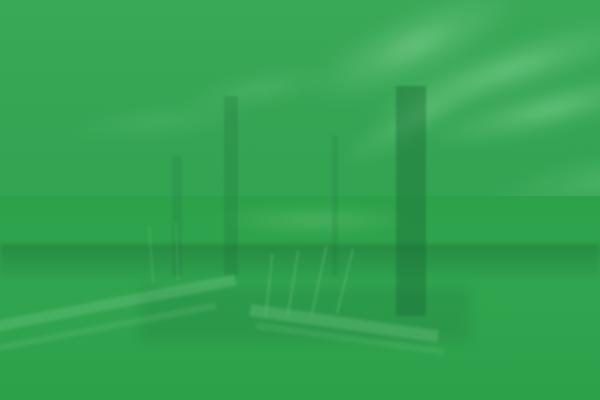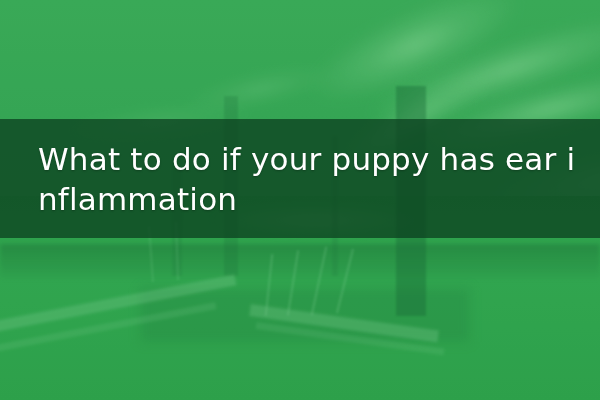--- a/index.html
+++ b/index.html
@@ -181,17 +181,14 @@
 
       <div class="hull hull-1"></div>
       <div class="hull hull-2"></div>
       <div class="hull hull-3"></div>
       <div class="hull hull-4"></div>
     </div>
 
     <div class="tint"></div>
   </div>
 
-  <div class="title-band">
-    <div class="title-text">What to do if your puppy has ear inflammation</div>
-  </div>
 
 </div>
 
 </body></html>

